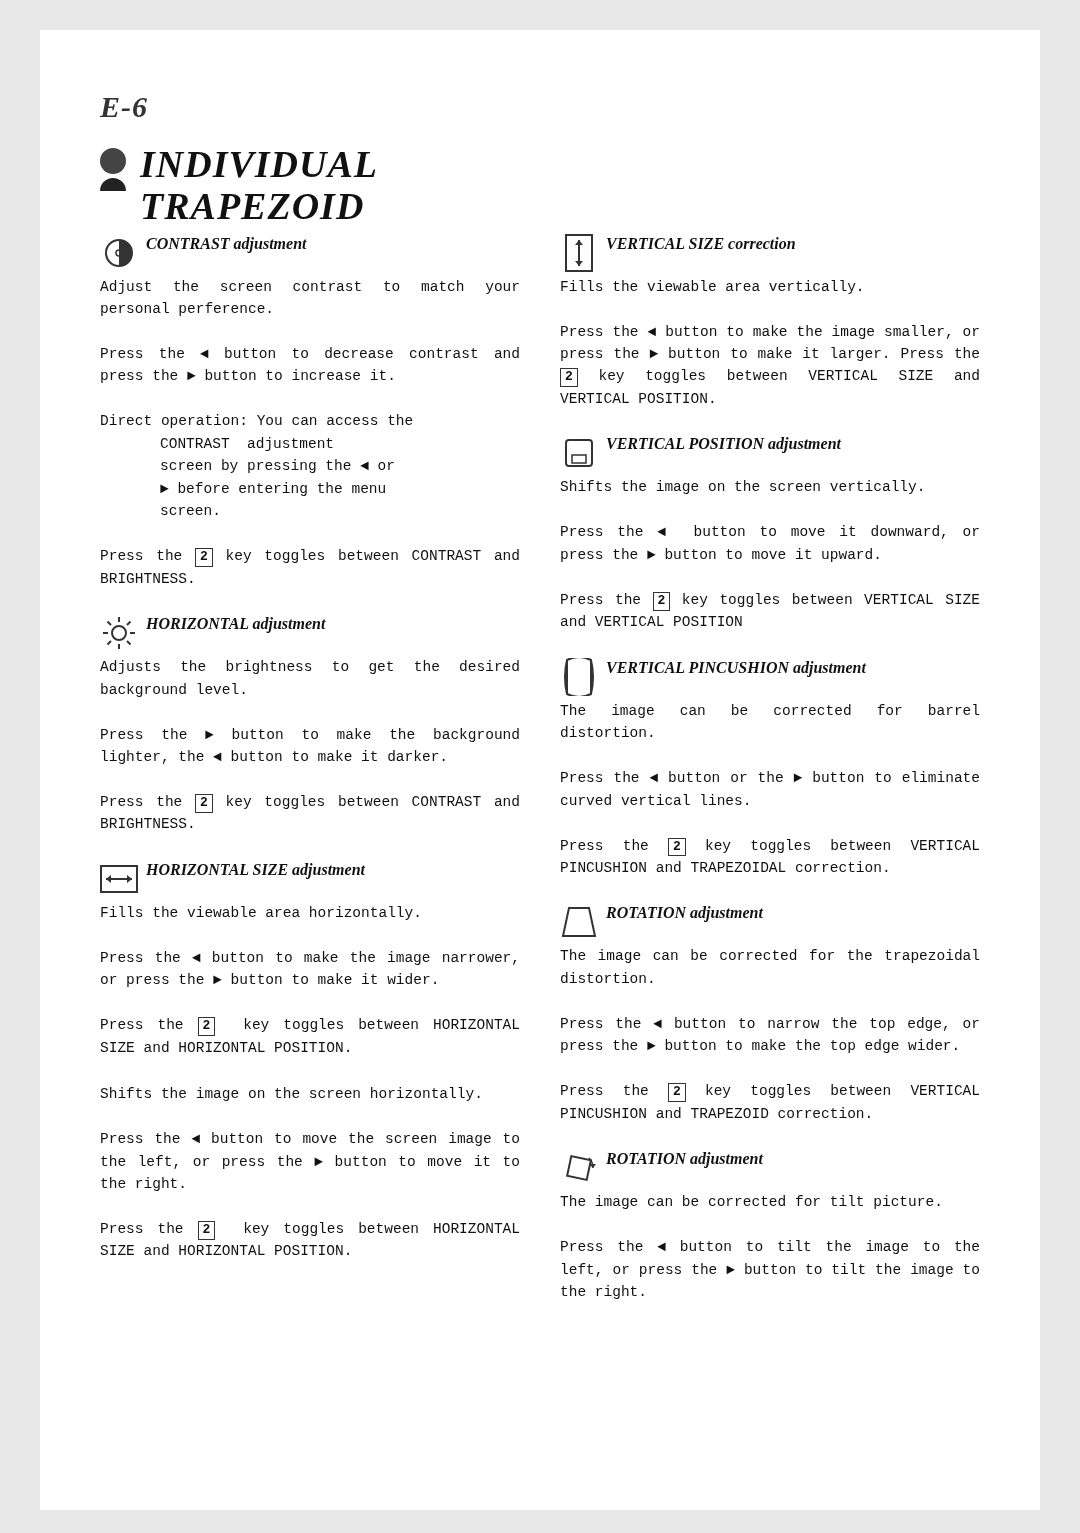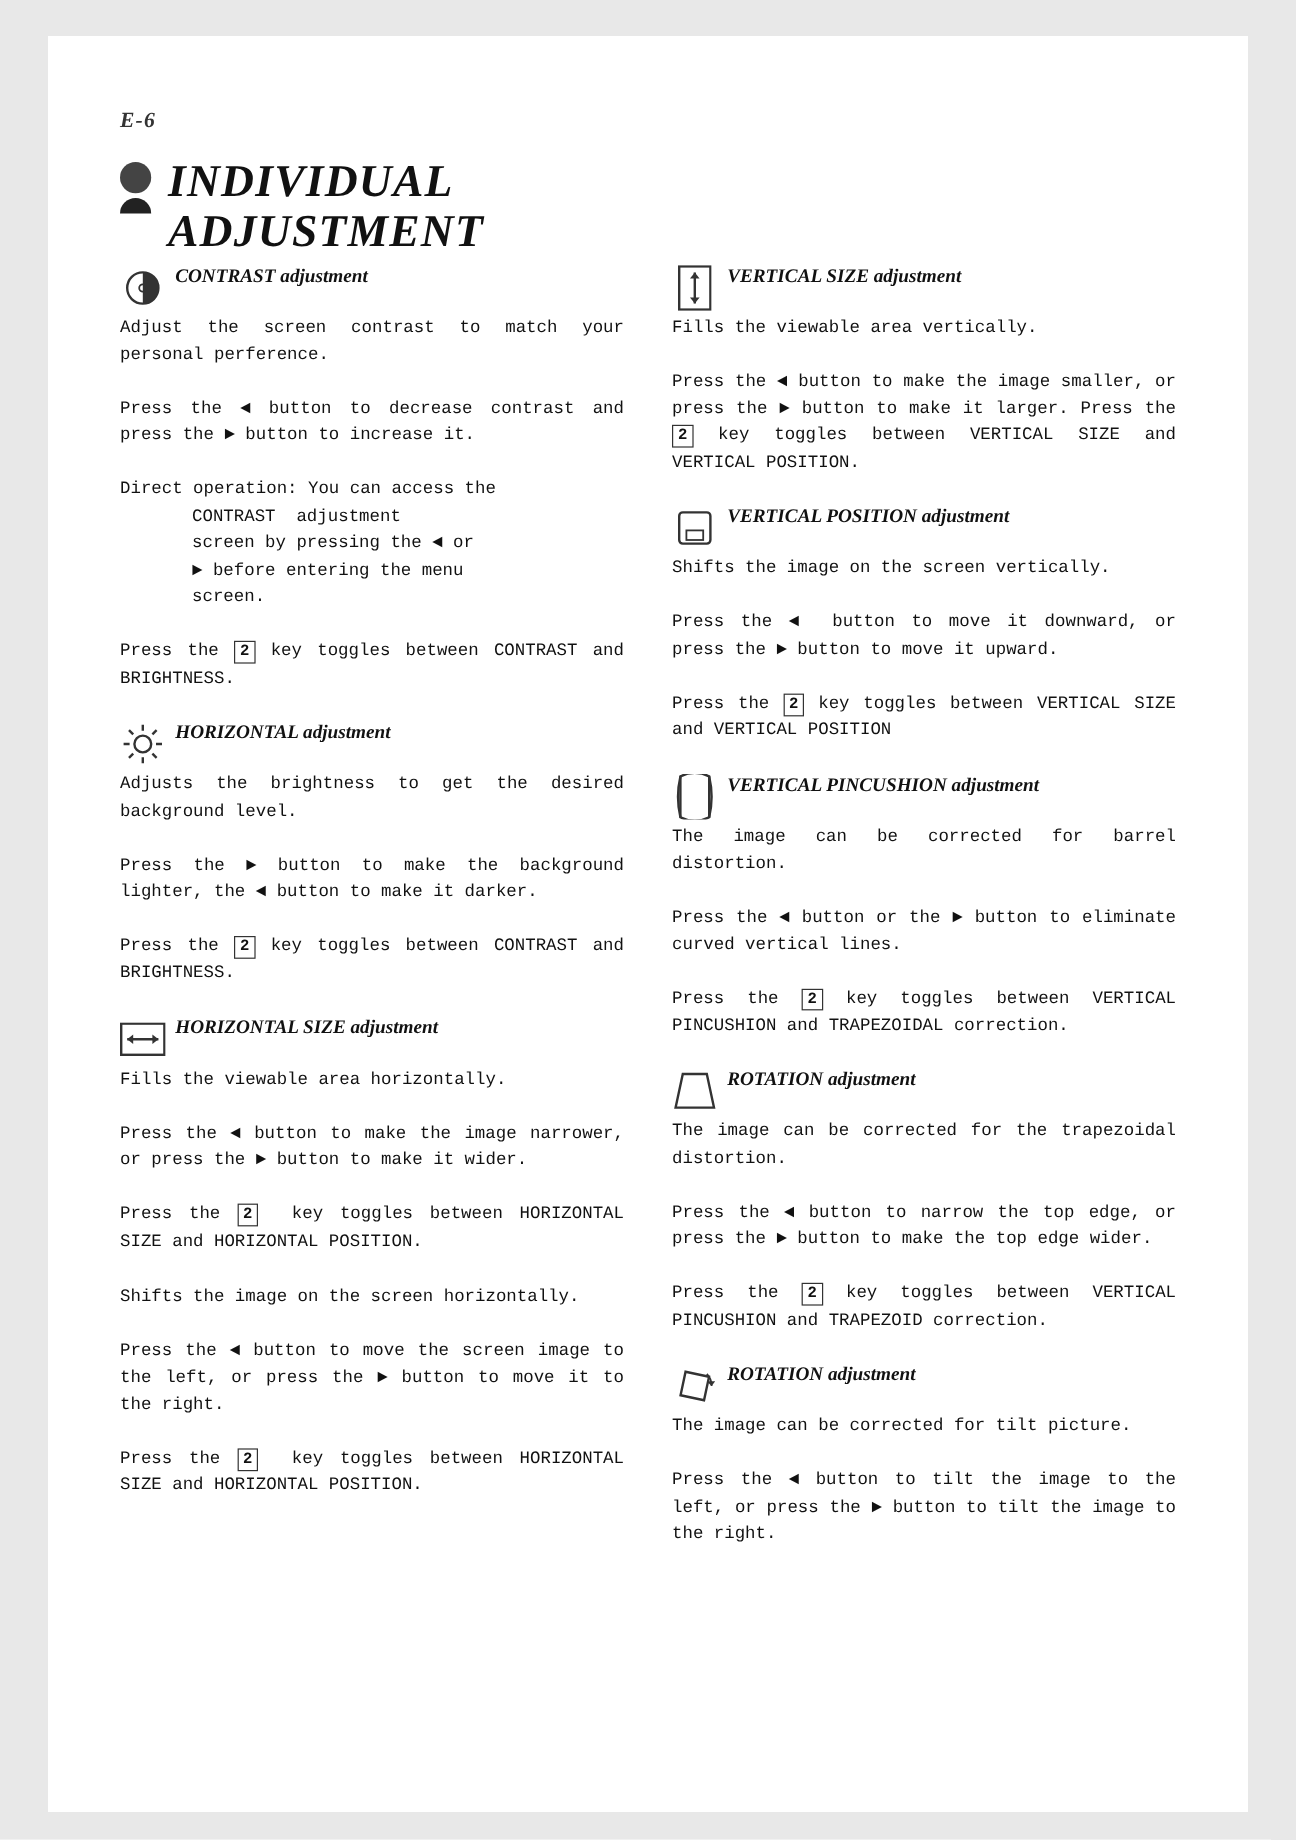--- a/index.html
+++ b/index.html
@@ -13,21 +13,21 @@
     .page {
       background: #fff;
       margin: 0 auto;
       width: 1000px;
       min-height: 1480px;
       padding: 60px 60px 60px 60px;
       position: relative;
       top: 30px;
     }
     .page-label {
-      font-size: 18px;
+      font-size: 30px;
       font-style: italic;
       font-weight: bold;
       color: #333;
       margin-bottom: 20px;
       letter-spacing: 1px;
     }
     .main-title {
       display: flex;
       align-items: flex-start;
       margin-bottom: 6px;
@@ -109,21 +109,21 @@
   <div class="page-label">E-6</div>
 
   <div class="main-title">
     <div style="display:flex;flex-direction:column;align-items:center;margin-right:14px;margin-top:4px;">
       <div style="width:26px;height:26px;background:#444;border-radius:50%;margin-bottom:4px;"></div>
 
       <div style="width:26px;height:13px;background:#222;border-radius:13px 13px 0 0;"></div>
     </div>
     <div class="title-text">
       <h1>INDIVIDUAL</h1>
-      <h1>ADJUSTMENT</h1>
+      <h1>TRAPEZOID</h1>
     </div>
   </div>
 
   <div class="columns">
 
     <div class="col-left">
 
       <div class="section">
         <div class="section-header">
           <div class="section-icon">
@@ -212,21 +212,21 @@
         <div class="section-header">
           <div class="section-icon">
 
             <svg width="28" height="38" viewBox="0 0 28 38">
               <rect x="1" y="1" width="26" height="36" fill="none" stroke="#333" stroke-width="2"></rect>
               <line x1="14" y1="6" x2="14" y2="32" stroke="#333" stroke-width="2"></line>
               <polygon points="14,6 10,11 18,11" fill="#333"></polygon>
               <polygon points="14,32 10,27 18,27" fill="#333"></polygon>
             </svg>
           </div>
-          <span class="section-title">VERTICAL SIZE adjustment</span>
+          <span class="section-title">VERTICAL SIZE correction</span>
         </div>
         <div class="section-body">
           Fills the viewable area vertically.<br><br>
           Press the ◄ button to make the image smaller, or press the ► button to make it larger. Press the <span class="key-box">2</span> key toggles between VERTICAL SIZE and VERTICAL POSITION.
         </div>
       </div>
 
       <div class="section">
         <div class="section-header">
           <div class="section-icon">

